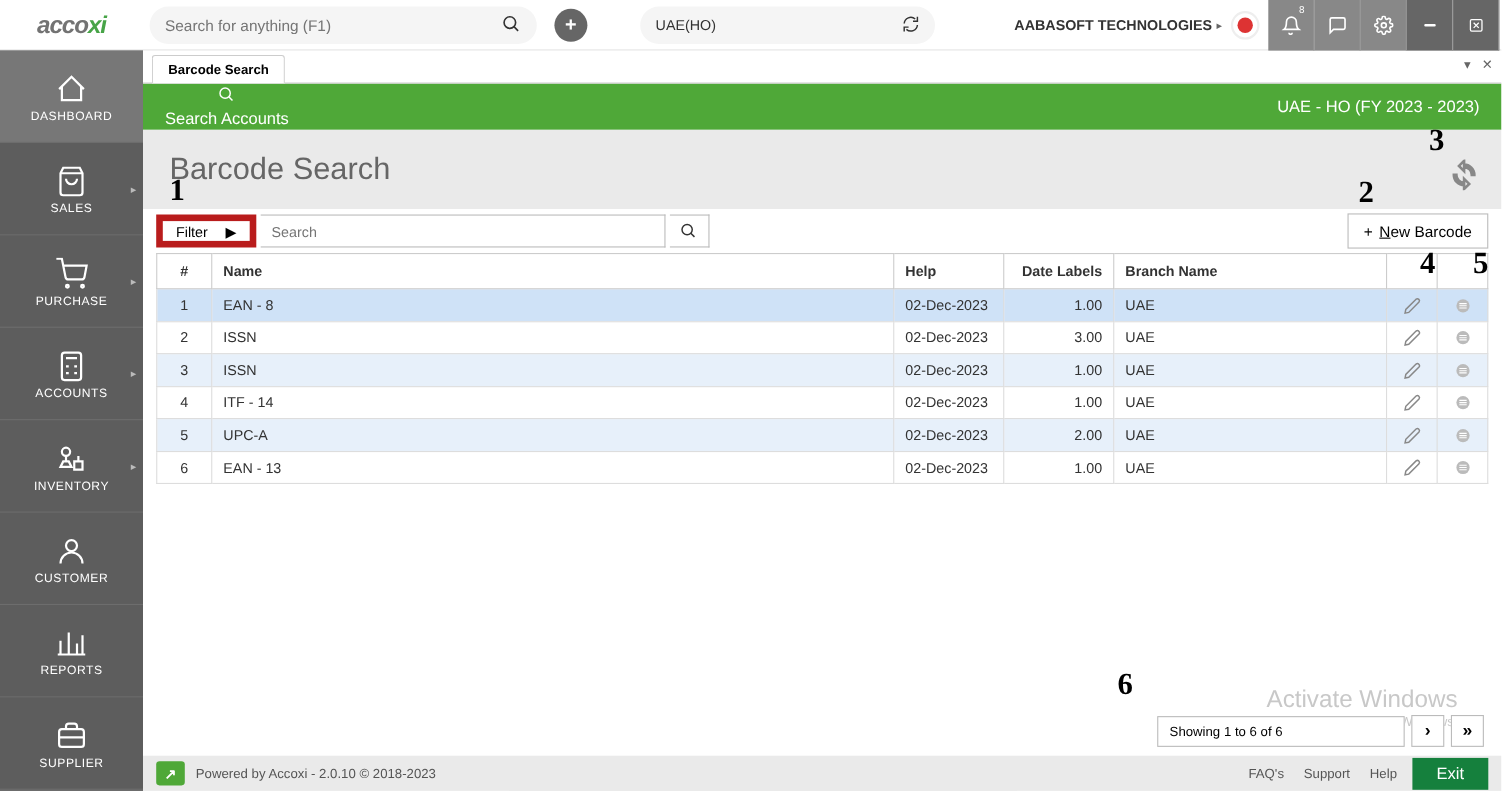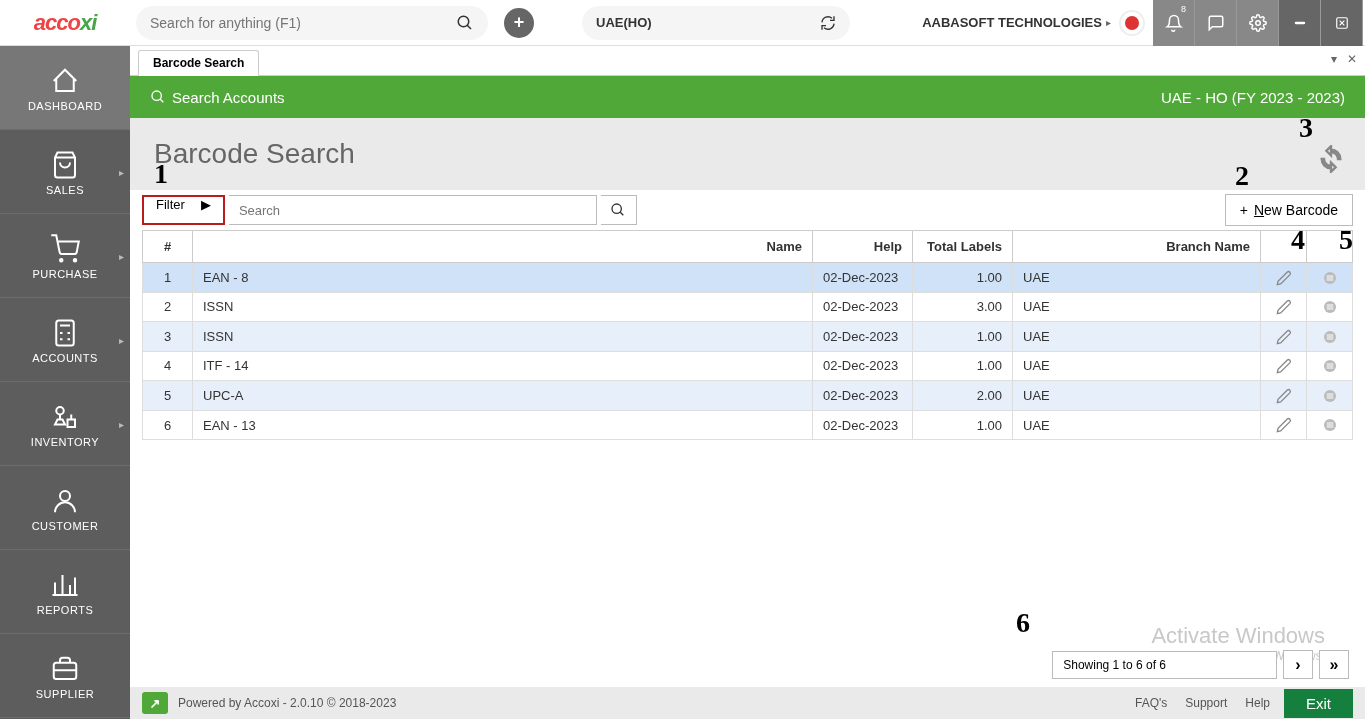--- a/index.html
+++ b/index.html
@@ -7,21 +7,21 @@
     
     
     .top-header { height: 46px; background: #fff; display: flex; align-items: center; padding: 0 2px 0 0; border-bottom: 1px solid #ddd; }
     .logo { width: 130px; height: 46px; display: flex; align-items: center; justify-content: center; }
     .logo-text { font-size: 22px; font-weight: 900; letter-spacing: -1px; color: #222; font-style: italic; }
     .logo-text .x { color: #47a447; font-style: italic; }
     .logo-text .i { color: #47a447; }
     .search-box { flex: 0 0 352px; height: 34px; background: #f5f5f5; border-radius: 17px; display: flex; align-items: center; padding: 0 14px; margin-left: 6px; }
     .search-box input { flex: 1; border: none; background: transparent; font-size: 14px; color: #555; outline: none; }
     .branch-box { flex: 0 0 268px; height: 34px; background: #f5f5f5; border-radius: 17px; display: flex; align-items: center; padding: 0 14px; margin-left: 48px; }
-    .branch-box input { flex: 1; border: none; background: transparent; font-size: 13px; color: #333; outline: none; font-weight: bold; }
+    .branch-box input { flex: 1; border: none; background: transparent; font-size: 13px; color: #333; outline: none; }
     .add-circle { width: 30px; height: 30px; background: #666; border-radius: 50%; display: flex; align-items: center; justify-content: center; color: #fff; font-size: 18px; font-weight: bold; margin-left: 16px; }
     .company-name { margin-left: auto; font-size: 13px; font-weight: 600; color: #333; margin-right: 4px; }
     .company-arrow { font-size: 10px; color: #666; margin-right: 8px; }
     .red-circle { width: 26px; height: 26px; border-radius: 50%; border: 2px solid #eee; display: flex; align-items: center; justify-content: center; margin-right: 8px; }
     .red-dot { width: 14px; height: 14px; background: #d33; border-radius: 50%; }
     .header-icons { display: flex; height: 46px; }
     .header-icon { width: 42px; height: 46px; background: #888; display: flex; align-items: center; justify-content: center; color: #fff; font-size: 18px; border-right: 1px solid #999; position: relative; }
     .header-icon.dark { background: #666; }
     .badge { position: absolute; top: 4px; right: 8px; font-size: 9px; color: #fff; }
     
@@ -36,39 +36,39 @@
     .nav-label { font-size: 11px; letter-spacing: 0.5px; }
     .nav-arrow { position: absolute; right: 6px; top: 50%; transform: translateY(-50%); font-size: 10px; color: #bbb; }
     
     
     .main { flex: 1; display: flex; flex-direction: column; background: #fff; }
     .tab-bar { height: 30px; display: flex; align-items: flex-end; border-bottom: 1px solid #ccc; padding: 0 8px; position: relative; }
     .tab { padding: 5px 14px; font-size: 12px; font-weight: 600; border: 1px solid #ccc; border-bottom: 1px solid #fff; background: #fff; border-top-left-radius: 3px; border-top-right-radius: 3px; margin-bottom: -1px; }
     .tab-bar-right { position: absolute; right: 8px; top: 6px; display: flex; gap: 10px; color: #666; font-size: 12px; }
     
     .green-bar { height: 42px; background: #4fa838; display: flex; align-items: center; padding: 0 20px; color: #fff; }
-    .green-bar-left { font-size: 15px; display: flex; align-items: center; gap: 6px; }
+    .green-bar-left { font-size: 15px; display: flex; align-items: center; gap: 6px; flex-direction: column; }
     .green-bar-right { margin-left: auto; font-size: 15px; }
     
     .page-header { height: 72px; background: #eaeaea; display: flex; align-items: center; padding: 0 24px; position: relative; }
     .page-title { font-size: 28px; color: #666; font-weight: 400; }
     .refresh-icon { position: absolute; right: 20px; top: 24px; font-size: 26px; color: #888; }
     .ann { position: absolute; font-size: 28px; font-weight: 900; font-family: Georgia, serif; }
     
     .toolbar { height: 40px; display: flex; align-items: center; padding: 6px 12px; gap: 4px; }
-    .filter-btn { height: 30px; padding: 0 12px; border: 2px solid #b91c1c; display: flex; font-size: 13px; gap: 16px; background: #fff; }
+    .filter-btn { height: 30px; padding: 0 12px; border: 6px solid #b91c1c; display: flex; align-items: center; font-size: 13px; gap: 16px; background: #fff; }
     .filter-search { height: 30px; width: 368px; border: 1px solid #bbb; border-left: none; padding: 0 10px; font-size: 13px; outline: none; }
     .filter-search-btn { height: 30px; width: 36px; border: 1px solid #bbb; border-left: none; display: flex; align-items: center; justify-content: center; background: #fff; }
     .new-barcode-btn { margin-left: auto; height: 32px; padding: 0 14px; border: 1px solid #bbb; display: flex; align-items: center; gap: 6px; font-size: 14px; background: #fff; }
     .new-barcode-btn .u { text-decoration: underline; }
     
     .content-wrap { flex: 1; padding: 0 12px; position: relative; }
     
     table { width: 100%; border-collapse: collapse; font-size: 13px; }
-    th { background: #fff; border: 1px solid #ccc; padding: 8px 10px; text-align: right; font-weight: 600; color: #333; }
+    th { background: #fff; border: 1px solid #ccc; padding: 8px 10px; text-align: left; font-weight: 600; color: #333; }
     td { border: 1px solid #ddd; padding: 6px 10px; color: #333; }
     td.num, th.num { text-align: center; }
     td.rnum { text-align: right; }
     tr.odd td { background: #e7f0fa; }
     tr.even td { background: #fff; }
     tr.sel td { background: #cfe2f7; }
     .icon-cell { text-align: center; color: #888; }
     
     .pagination { position: absolute; bottom: 8px; right: 16px; display: flex; align-items: center; gap: 6px; }
     .page-info { border: 1px solid #bbb; padding: 6px 110px 6px 10px; font-size: 12px; background: #fff; }
@@ -83,21 +83,21 @@
     .exit-btn { background: #15803d; color: #fff; padding: 6px 22px; font-size: 15px; margin-left: 14px; }
     
     svg { display: inline-block; vertical-align: middle; }
   </style>
 </head>
 <body>
 
 <div class="top-header">
   <div class="logo">
     <span class="logo-text">
-      <span style="color:#ef4444">acco</span><span class="x">x</span><span class="i">i</span>
+      <span style="color:#737373">acco</span><span class="x">x</span><span class="i">i</span>
     </span>
   </div>
   <div class="search-box">
     <input placeholder="Search for anything (F1)" style="">
     <span>
       <svg width="18" height="18" viewBox="0 0 24 24" fill="none" stroke="#333" stroke-width="2">
           <circle cx="10" cy="10" r="7"></circle>
           <path d="m20 20-5-5"></path>
         </svg>
     </span>
@@ -264,21 +264,21 @@
 
     <div class="content-wrap" style="position:relative">
       <span class="ann" style="position:absolute;right:60px;top:-6px">4</span>
       <span class="ann" style="position:absolute;right:12px;top:-6px">5</span>
       <table>
         <thead>
           <tr>
             <th class="num" style="width:50px">#</th>
             <th style="width:620px">Name</th>
             <th style="width:100px">Help</th>
-            <th style="width:100px;text-align:right">Total Labels</th>
+            <th style="width:100px;text-align:right">Date Labels</th>
             <th>Branch Name</th>
             <th style="width:46px"></th>
             <th style="width:46px"></th>
           </tr>
         </thead>
         <tbody id="tbody">
             <tr class="sel odd">
     <td class="num">1</td>
     <td>EAN - 8</td>
     <td>02-Dec-2023</td>

